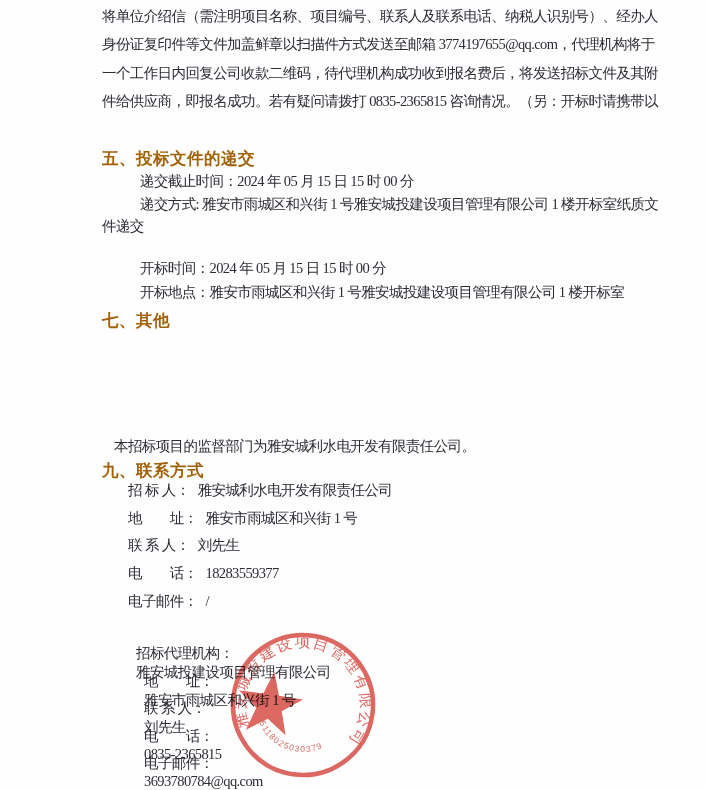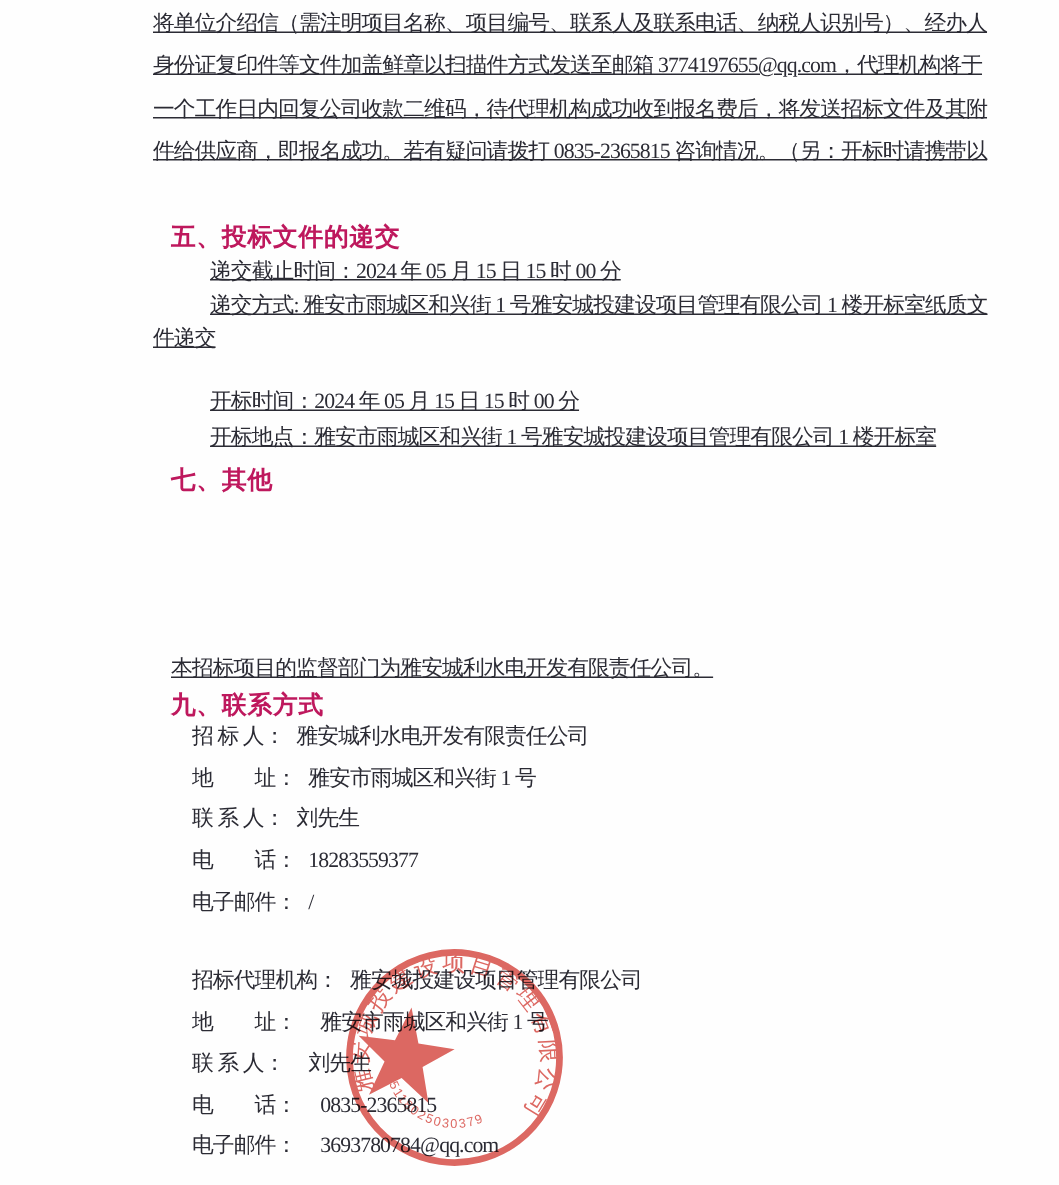--- a/index.html
+++ b/index.html
@@ -9,32 +9,32 @@
     background:#fefefe;
     overflow:hidden;
     font-family:"Liberation Serif","DejaVu Serif",serif;
     color:#2b2b34;
   }
   .blk{position:absolute;left:102px;white-space:nowrap;}
   .t{font-size:14.5px;letter-spacing:-0.6px;}
   .h{
     font-family:"Liberation Sans","DejaVu Sans",sans-serif;
     font-weight:700;font-size:16.5px;line-height:24px;
-    color:#be185d;letter-spacing:0.5px;margin-left:12px;
+    color:#a16207;letter-spacing:0.5px;
   }
-  .ln{display:block;text-decoration:underline;}
+  .ln{display:block;}
   .intro .ln{line-height:28.4px;}
   .s5 .ln{line-height:22.6px;}
   .s6 .ln{line-height:23.8px;}
   .s7 .ln{line-height:27.6px;}
   .s8 .ln{line-height:24px;margin-left:12px;}
   .ind{margin-left:38px;}
   .rows .row{display:flex;align-items:baseline;}
   .rows-contact .row{height:27.7px;}
-  .rows-agency .row{height:27.5px;}
+  .rows-agency .row{height:27.5px;flex-direction:column;}
   .lbl{white-space:pre;}
   .val{margin-left:8px;white-space:pre;}
   .stamp{
     position:absolute;left:228px;top:630px;
     width:150px;height:150px;
     opacity:0.82;
     mix-blend-mode:multiply;
     transform:rotate(8deg);
   }
   .stamp text{font-family:"Liberation Sans","DejaVu Sans",sans-serif;}

